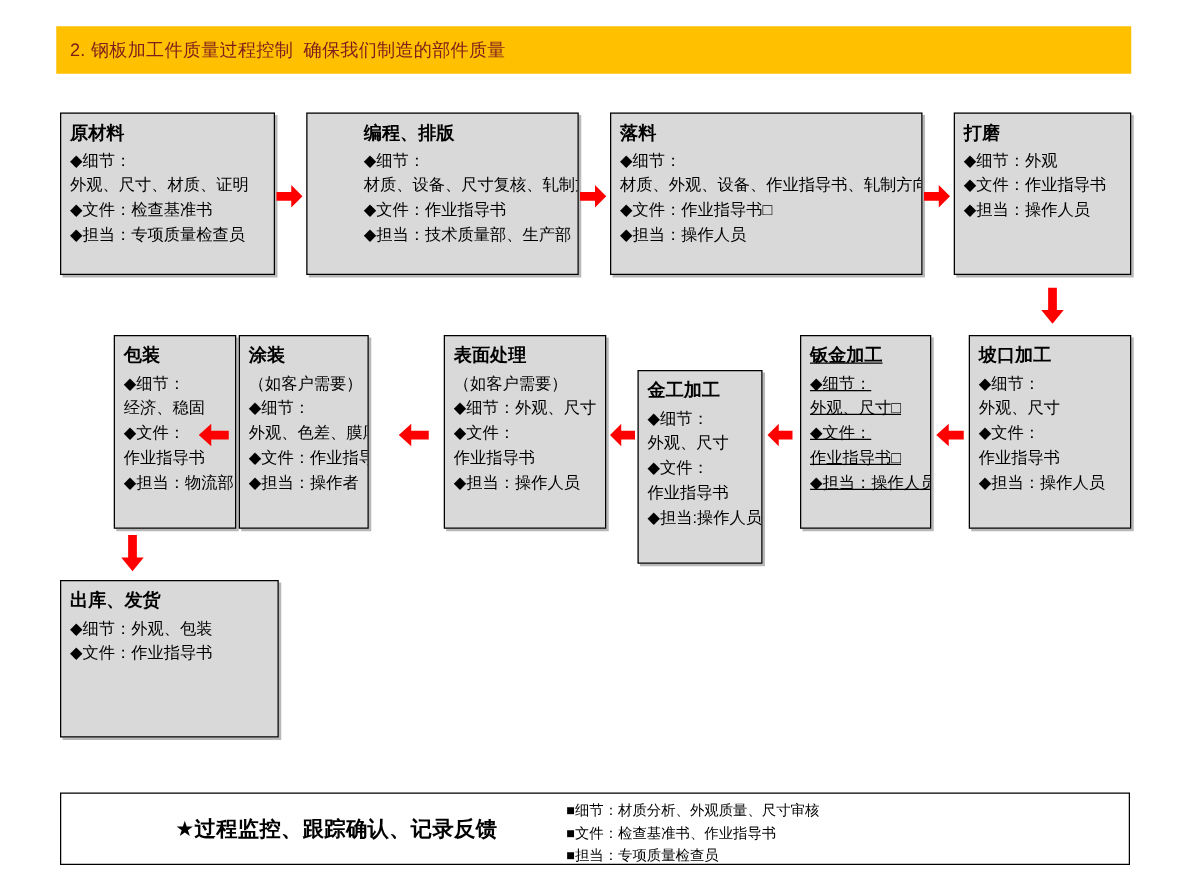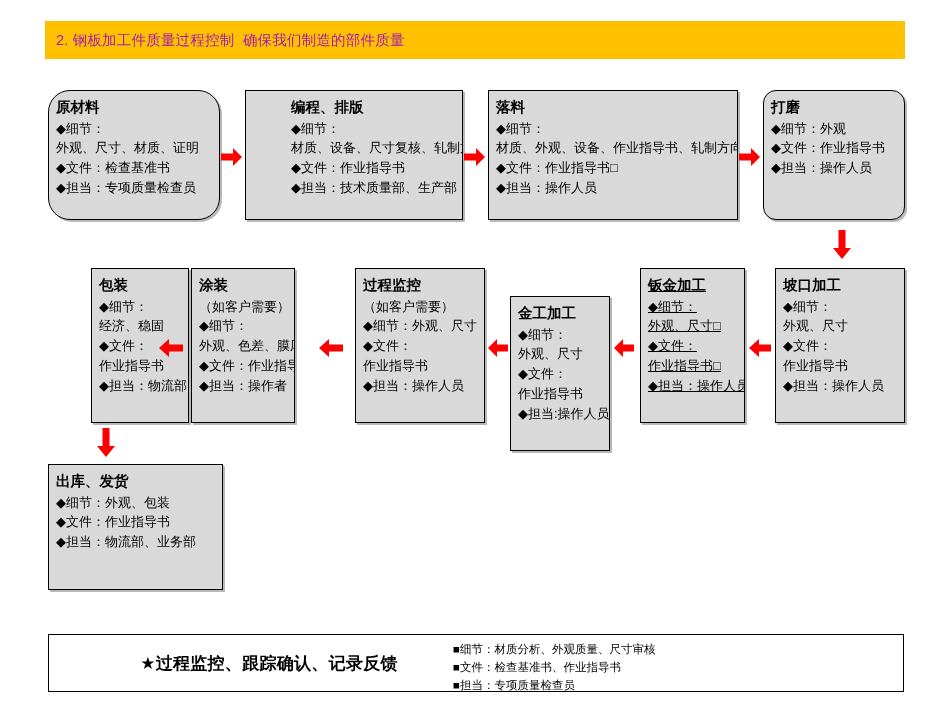--- a/index.html
+++ b/index.html
@@ -23,21 +23,21 @@
     top: 21px;
     width: 860px;
     height: 38px;
     background: #FFC000;
     display: flex;
     align-items: center;
   }
   #header-banner .title-text {
     font-size: 14.5px;
     font-weight: 400;
-    color: #a21caf;
+    color: #7f1d1d;
     padding-left: 11px;
     letter-spacing: 0.2px;
     white-space: pre;
   }
 
   
   .proc-box {
     position: absolute;
     background: #D9D9D9;
     border: 1.6px solid #000000;
@@ -104,21 +104,21 @@
     white-space: pre;
   }
 </style>
 </head>
 <body>
 
 <div id="header-banner">
   <span class="title-text">2. 钢板加工件质量过程控制  确保我们制造的部件质量</span>
 </div>
 
-<div class="proc-box" style="left:48px; top:90px; width:172px; height:130px;border-radius:22px;">
+<div class="proc-box" style="left:48px; top:90px; width:172px; height:130px;">
   <div class="box-title">原材料</div>
   <div class="box-line">◆细节：</div>
   <div class="box-line">外观、尺寸、材质、证明</div>
   <div class="box-line">◆文件：检查基准书</div>
   <div class="box-line">◆担当：专项质量检查员</div>
 </div>
 
 <div class="arrow" style="left:221px; top:147px;">
   <svg width="22" height="20" viewBox="0 0 22 20">
     <polygon points="0,6.5 12,6.5 12,1 21,10 12,19 12,13.5 0,13.5" fill="#FF0000"></polygon>
@@ -146,21 +146,21 @@
   <div class="box-line">◆文件：作业指导书□</div>
   <div class="box-line">◆担当：操作人员</div>
 </div>
 
 <div class="arrow" style="left:739px; top:147px;">
   <svg width="22" height="20" viewBox="0 0 22 20">
     <polygon points="0,6.5 12,6.5 12,1 21,10 12,19 12,13.5 0,13.5" fill="#FF0000"></polygon>
   </svg>
 </div>
 
-<div class="proc-box" style="left:763px; top:90px; width:142px; height:130px;border-radius:13px;">
+<div class="proc-box" style="left:763px; top:90px; width:142px; height:130px;">
   <div class="box-title">打磨</div>
   <div class="box-line">◆细节：外观</div>
   <div class="box-line">◆文件：作业指导书</div>
   <div class="box-line">◆担当：操作人员</div>
 </div>
 
 <div class="arrow" style="left:832px; top:230px;">
   <svg width="20" height="30" viewBox="0 0 20 30">
     <polygon points="6.5,0 13.5,0 13.5,18 19,18 10,29 1,18 6.5,18" fill="#FF0000"></polygon>
   </svg>
@@ -190,21 +190,21 @@
   <div class="box-line">◆担当：操作者</div>
 </div>
 
 <div class="arrow" style="left:318px; top:338px;">
   <svg width="26" height="20" viewBox="0 0 26 20">
     <polygon points="25,6.5 11,6.5 11,1 1,10 11,19 11,13.5 25,13.5" fill="#FF0000"></polygon>
   </svg>
 </div>
 
 <div class="proc-box" style="left:355px; top:268px; width:130px; height:155px;">
-  <div class="box-title">过程监控</div>
+  <div class="box-title">表面处理</div>
   <div class="box-line">（如客户需要）</div>
   <div class="box-line">◆细节：外观、尺寸</div>
   <div class="box-line">◆文件：</div>
   <div class="box-line">作业指导书</div>
   <div class="box-line">◆担当：操作人员</div>
 </div>
 
 <div class="arrow" style="left:487px; top:338px;">
   <svg width="22" height="20" viewBox="0 0 22 20">
     <polygon points="21,6.5 10,6.5 10,1 1,10 10,19 10,13.5 21,13.5" fill="#FF0000"></polygon>
@@ -253,21 +253,20 @@
 <div class="arrow" style="left:96px; top:428px;">
   <svg width="20" height="30" viewBox="0 0 20 30">
     <polygon points="6.5,0 13.5,0 13.5,18 19,18 10,29 1,18 6.5,18" fill="#FF0000"></polygon>
   </svg>
 </div>
 
 <div class="proc-box" style="left:48px; top:464px; width:175px; height:126px;">
   <div class="box-title">出库、发货</div>
   <div class="box-line">◆细节：外观、包装</div>
   <div class="box-line">◆文件：作业指导书</div>
-  <div class="box-line">◆担当：物流部、业务部</div>
 </div>
 
 <div id="footer-bar">
   <div id="footer-left">
     <span class="footer-slogan">★过程监控、跟踪确认、记录反馈</span>
   </div>
   <div id="footer-right">
     <div class="footer-line">■细节：材质分析、外观质量、尺寸审核</div>
     <div class="footer-line">■文件：检查基准书、作业指导书</div>
     <div class="footer-line">■担当：专项质量检查员</div>

